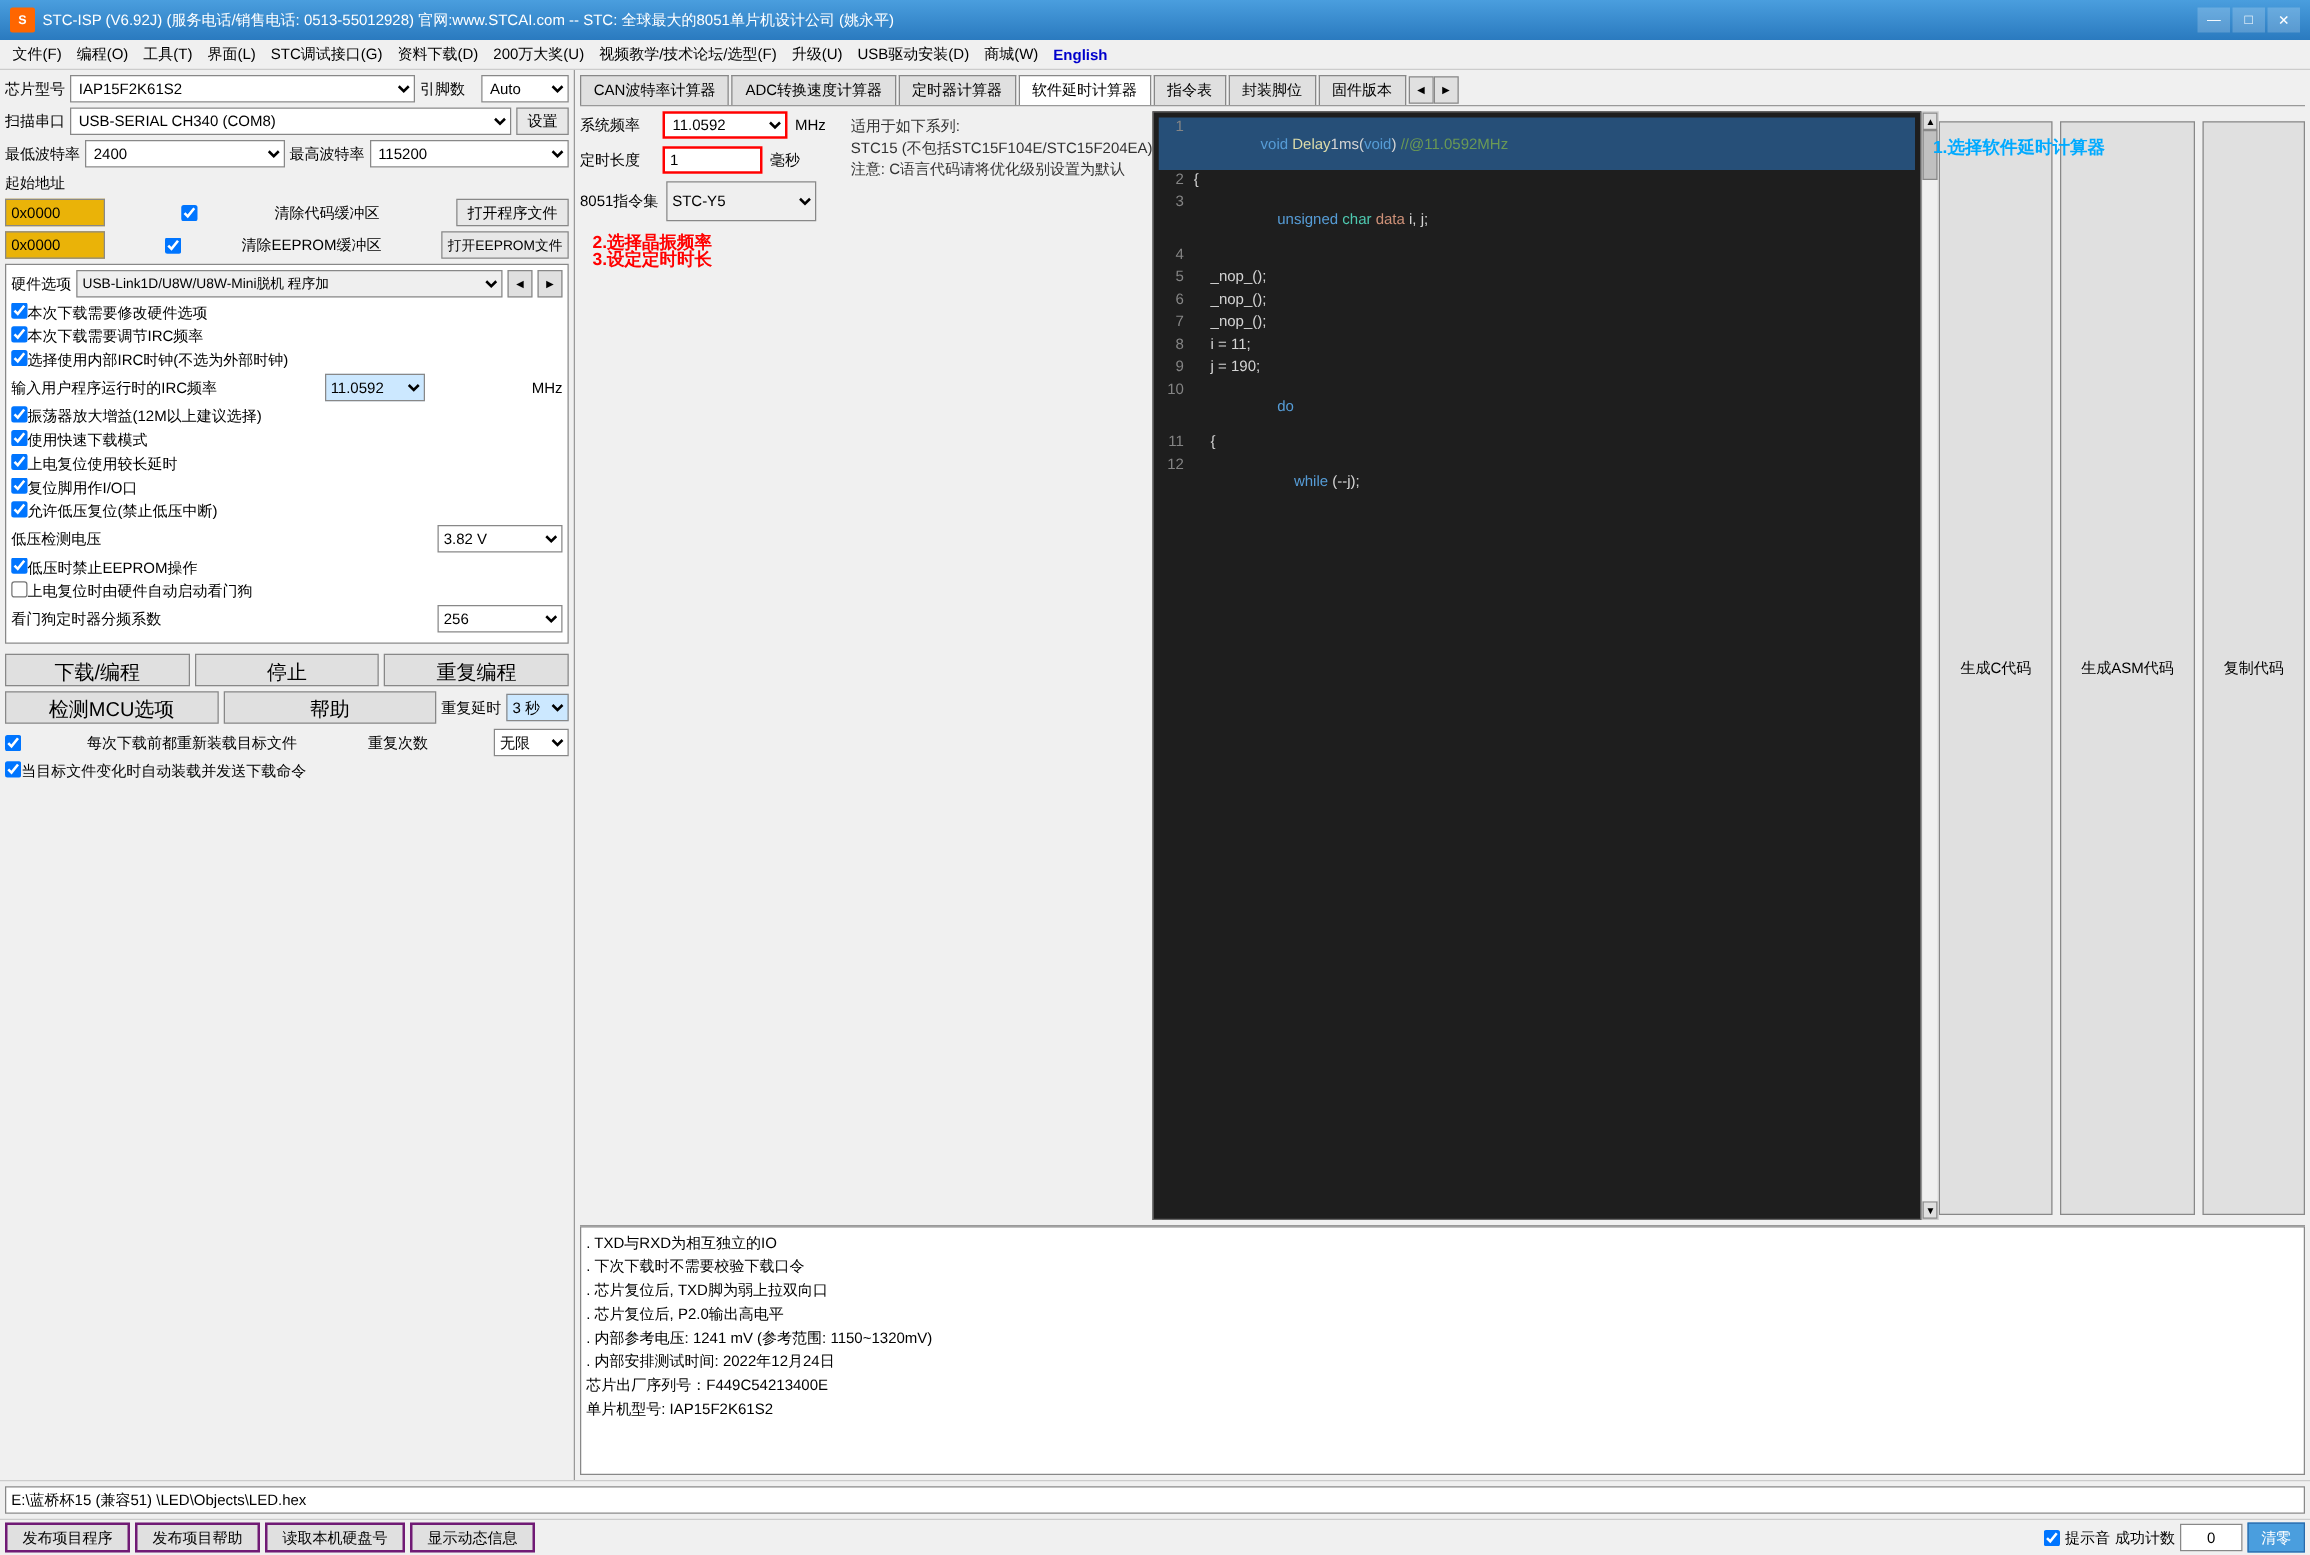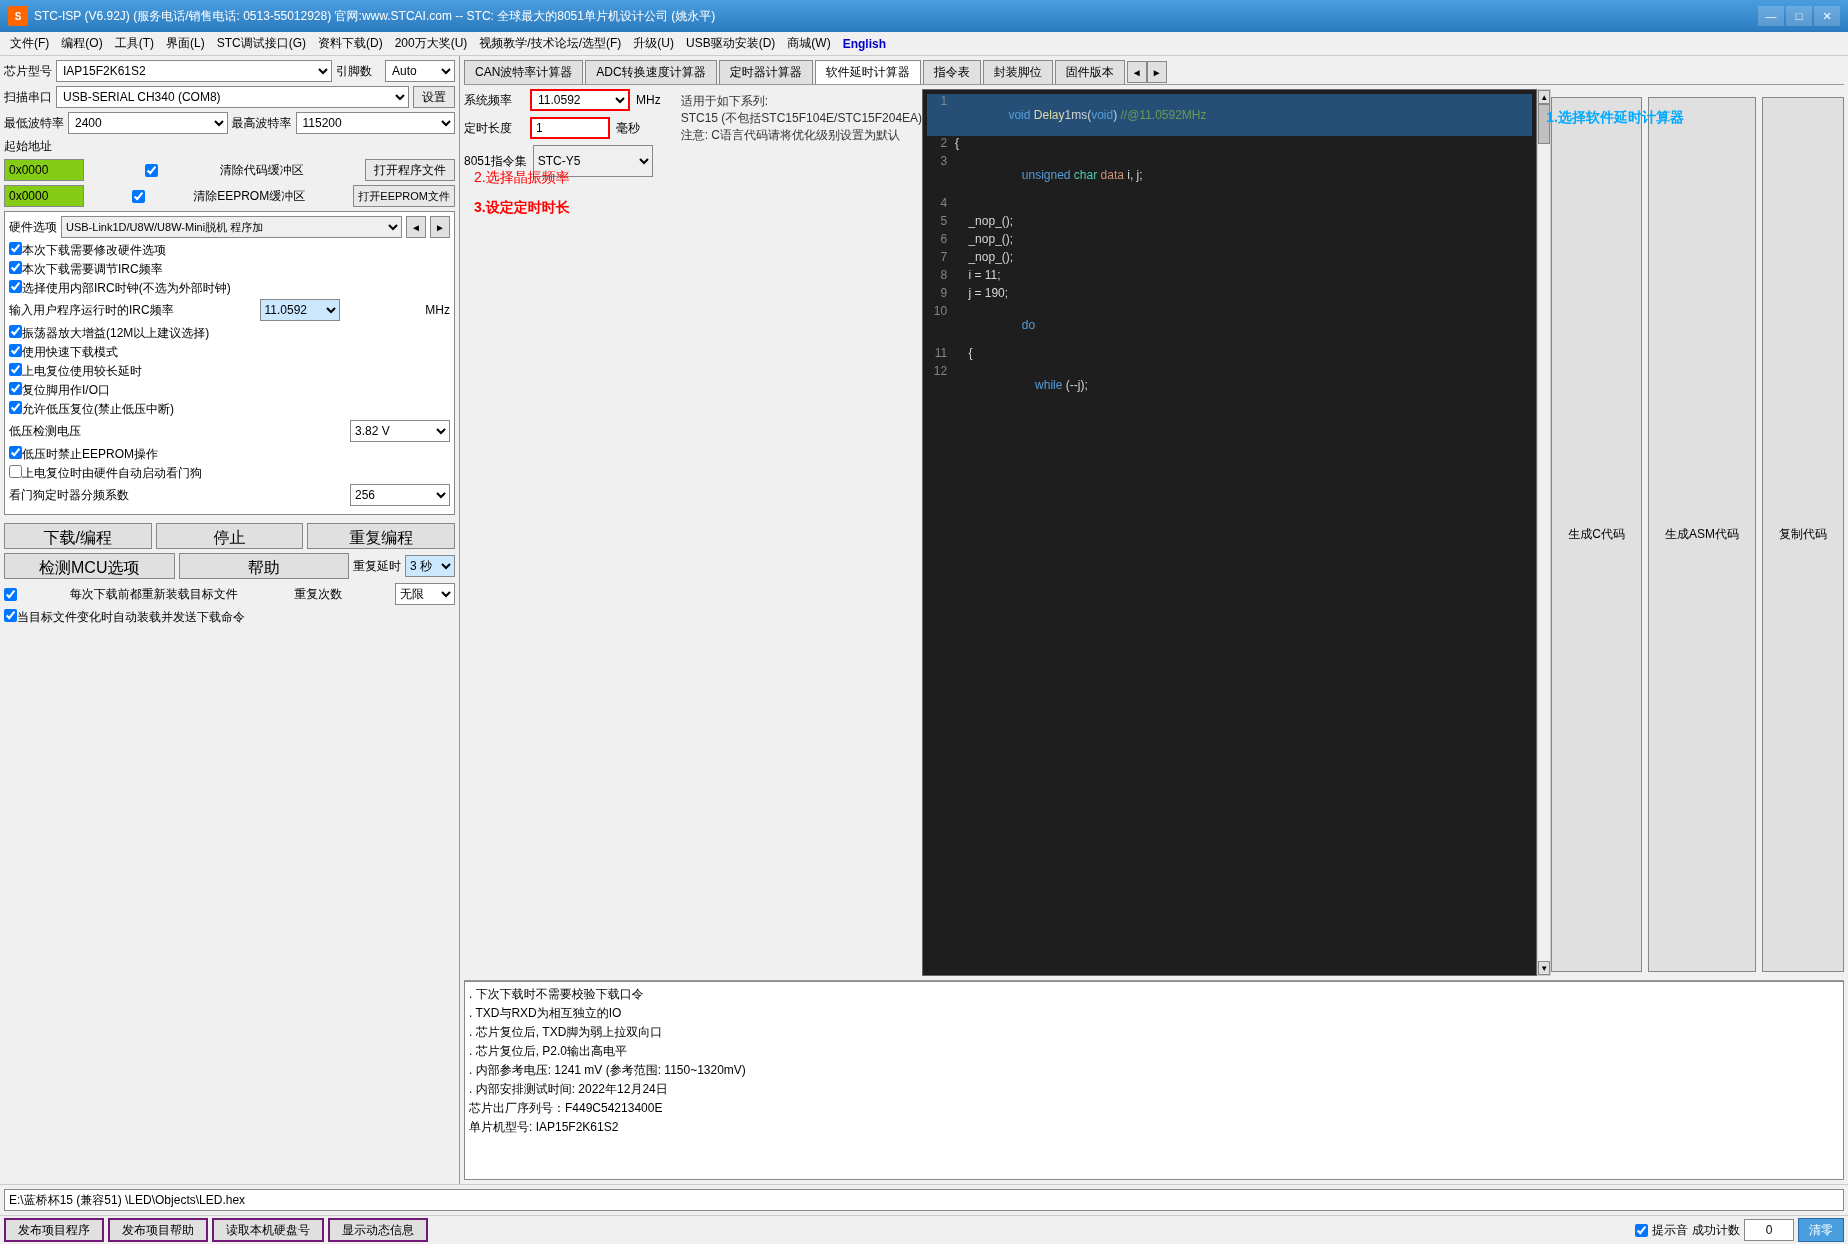--- a/index.html
+++ b/index.html
@@ -88,21 +88,21 @@
       height: 22px;
       border: 1px solid #888;
       background: white;
       font-size: 12px;
       padding: 0 2px;
     }
     .field-input {
       flex: 1;
       height: 22px;
       border: 1px solid #888;
-      background: #84cc16;
+      background: #eab308;
       font-size: 12px;
       padding: 0 4px;
     }
     .btn-small {
       height: 22px;
       padding: 0 8px;
       border: 1px solid #888;
       background: #e8e8e8;
       cursor: pointer;
       font-size: 12px;
@@ -727,35 +727,35 @@
             <div class="scroll-arrow">▼</div>
           </div>
         </div>
 
         <div class="code-buttons">
           <button class="code-btn">生成C代码</button>
           <button class="code-btn">生成ASM代码</button>
           <button class="code-btn">复制代码</button>
         </div>
 
-        <div style="position:absolute;top:80px;left:10px;color:#ff0000;font-size:14px;font-weight:normal;pointer-events:none">
+        <div style="position:absolute;top:96px;left:10px;color:#ff0000;font-size:14px;font-weight:bold;pointer-events:none">
           2.选择晶振频率
         </div>
         <div style="position:absolute;top:110px;left:10px;color:#ff0000;font-size:14px;font-weight:bold;pointer-events:none">
           3.设定定时时长
         </div>
         <div style="position:absolute;top:20px;right:160px;color:#00aaff;font-size:14px;font-weight:bold;pointer-events:none">
           1.选择软件延时计算器
         </div>
       </div>
 
       <div class="bottom-area">
         <div class="log-panel">
+          <div class="log-line">. TXD与RXD为相互独立的IO</div>
           <div class="log-line">. 下次下载时不需要校验下载口令</div>
-          <div class="log-line">. TXD与RXD为相互独立的IO</div>
           <div class="log-line">. 芯片复位后, TXD脚为弱上拉双向口</div>
           <div class="log-line">. 芯片复位后, P2.0输出高电平</div>
           <div class="log-line">. 内部参考电压: 1241 mV (参考范围: 1150~1320mV)</div>
           <div class="log-line">. 内部安排测试时间: 2022年12月24日</div>
           <div class="log-line">芯片出厂序列号：F449C54213400E</div>
           <div class="log-line"></div>
           <div class="log-line">单片机型号: IAP15F2K61S2</div>
         </div>
       </div>
 

